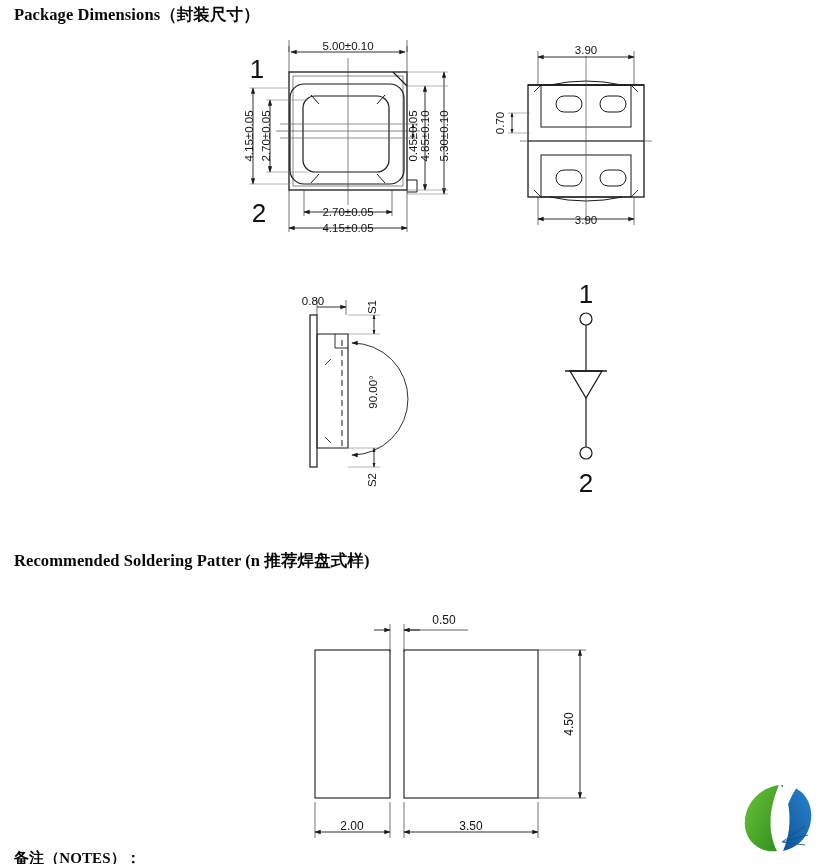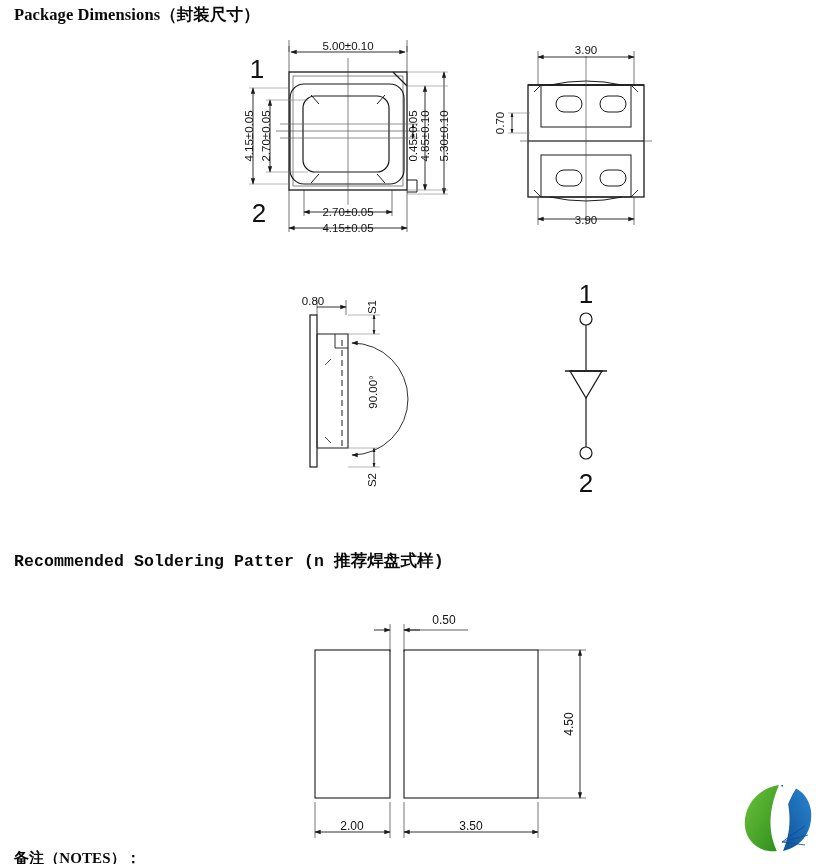--- a/index.html
+++ b/index.html
@@ -24,21 +24,21 @@
   .heading {
     position: absolute;
     font-family: "Liberation Serif", "DejaVu Serif", serif;
     font-weight: bold;
     font-size: 16.5px;
     letter-spacing: 0.1px;
     white-space: nowrap;
     color: #0a0a0a;
   }
   #pkg-heading { left: 6px; top: 4px; }
-  #solder-heading { left: 6px; top: 550px; font-family: Liberation Mono, monospace; }
+  #solder-heading { left: 6px; top: 550px; }
   #notes-heading {
     left: 6px; top: 849px;
     font-size: 15px;
   }
   .cad {
     position: absolute;
     left: 0; top: 0;
     width: 821px;
     height: 864px;
     pointer-events: none;

